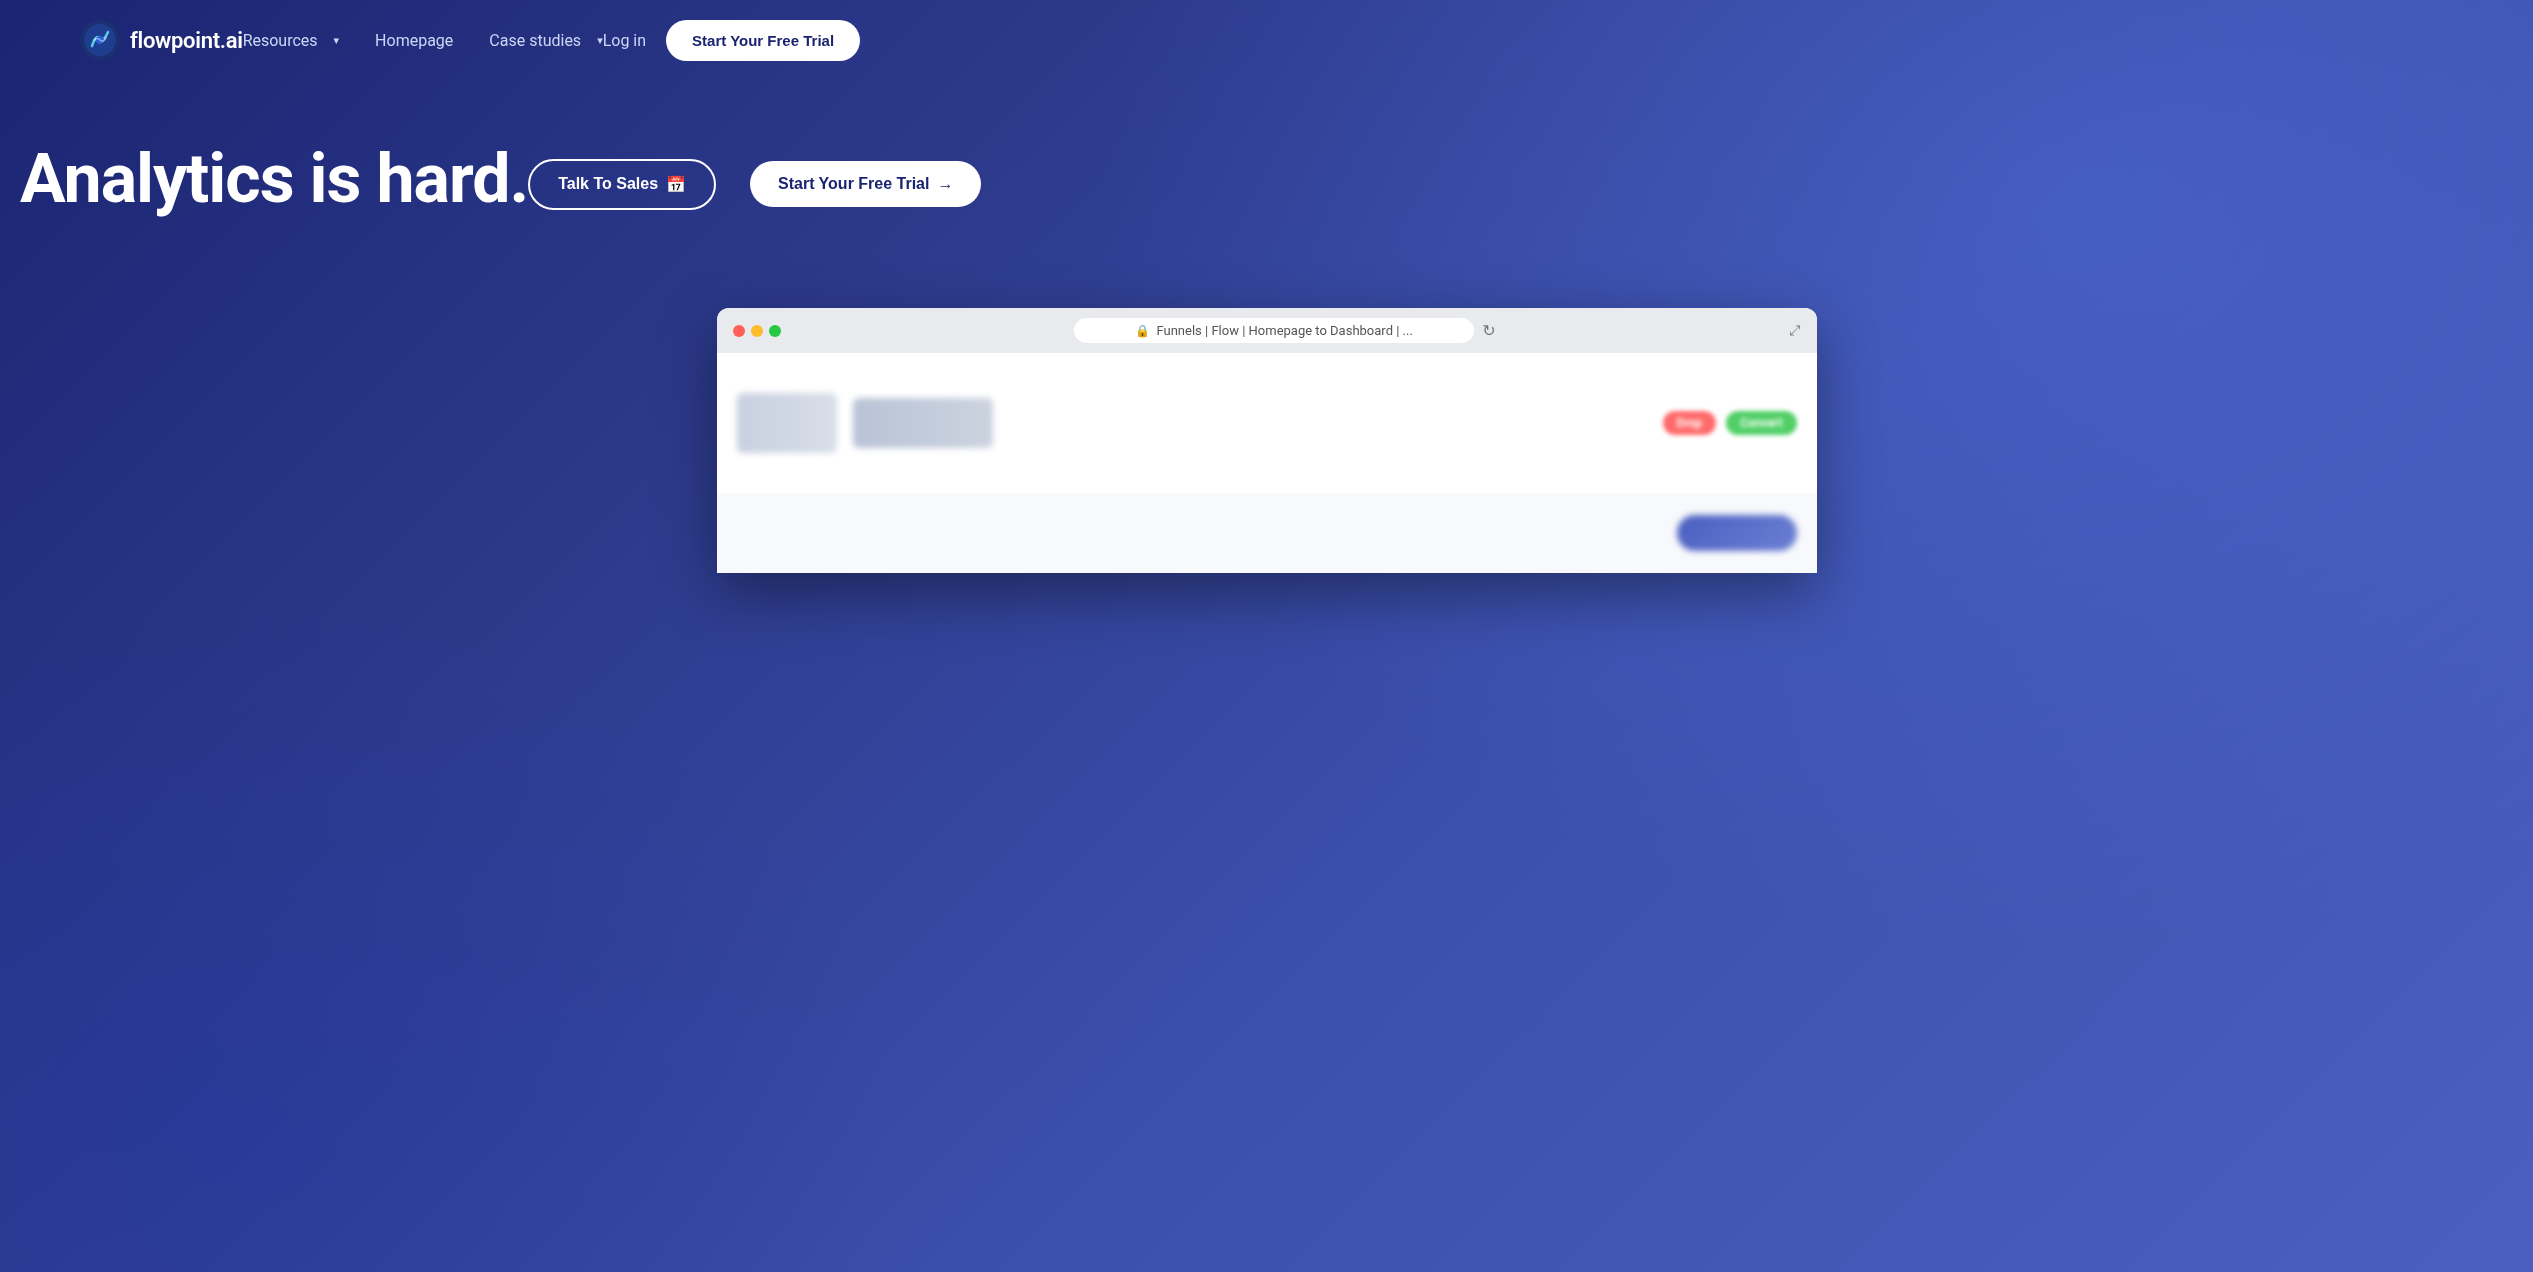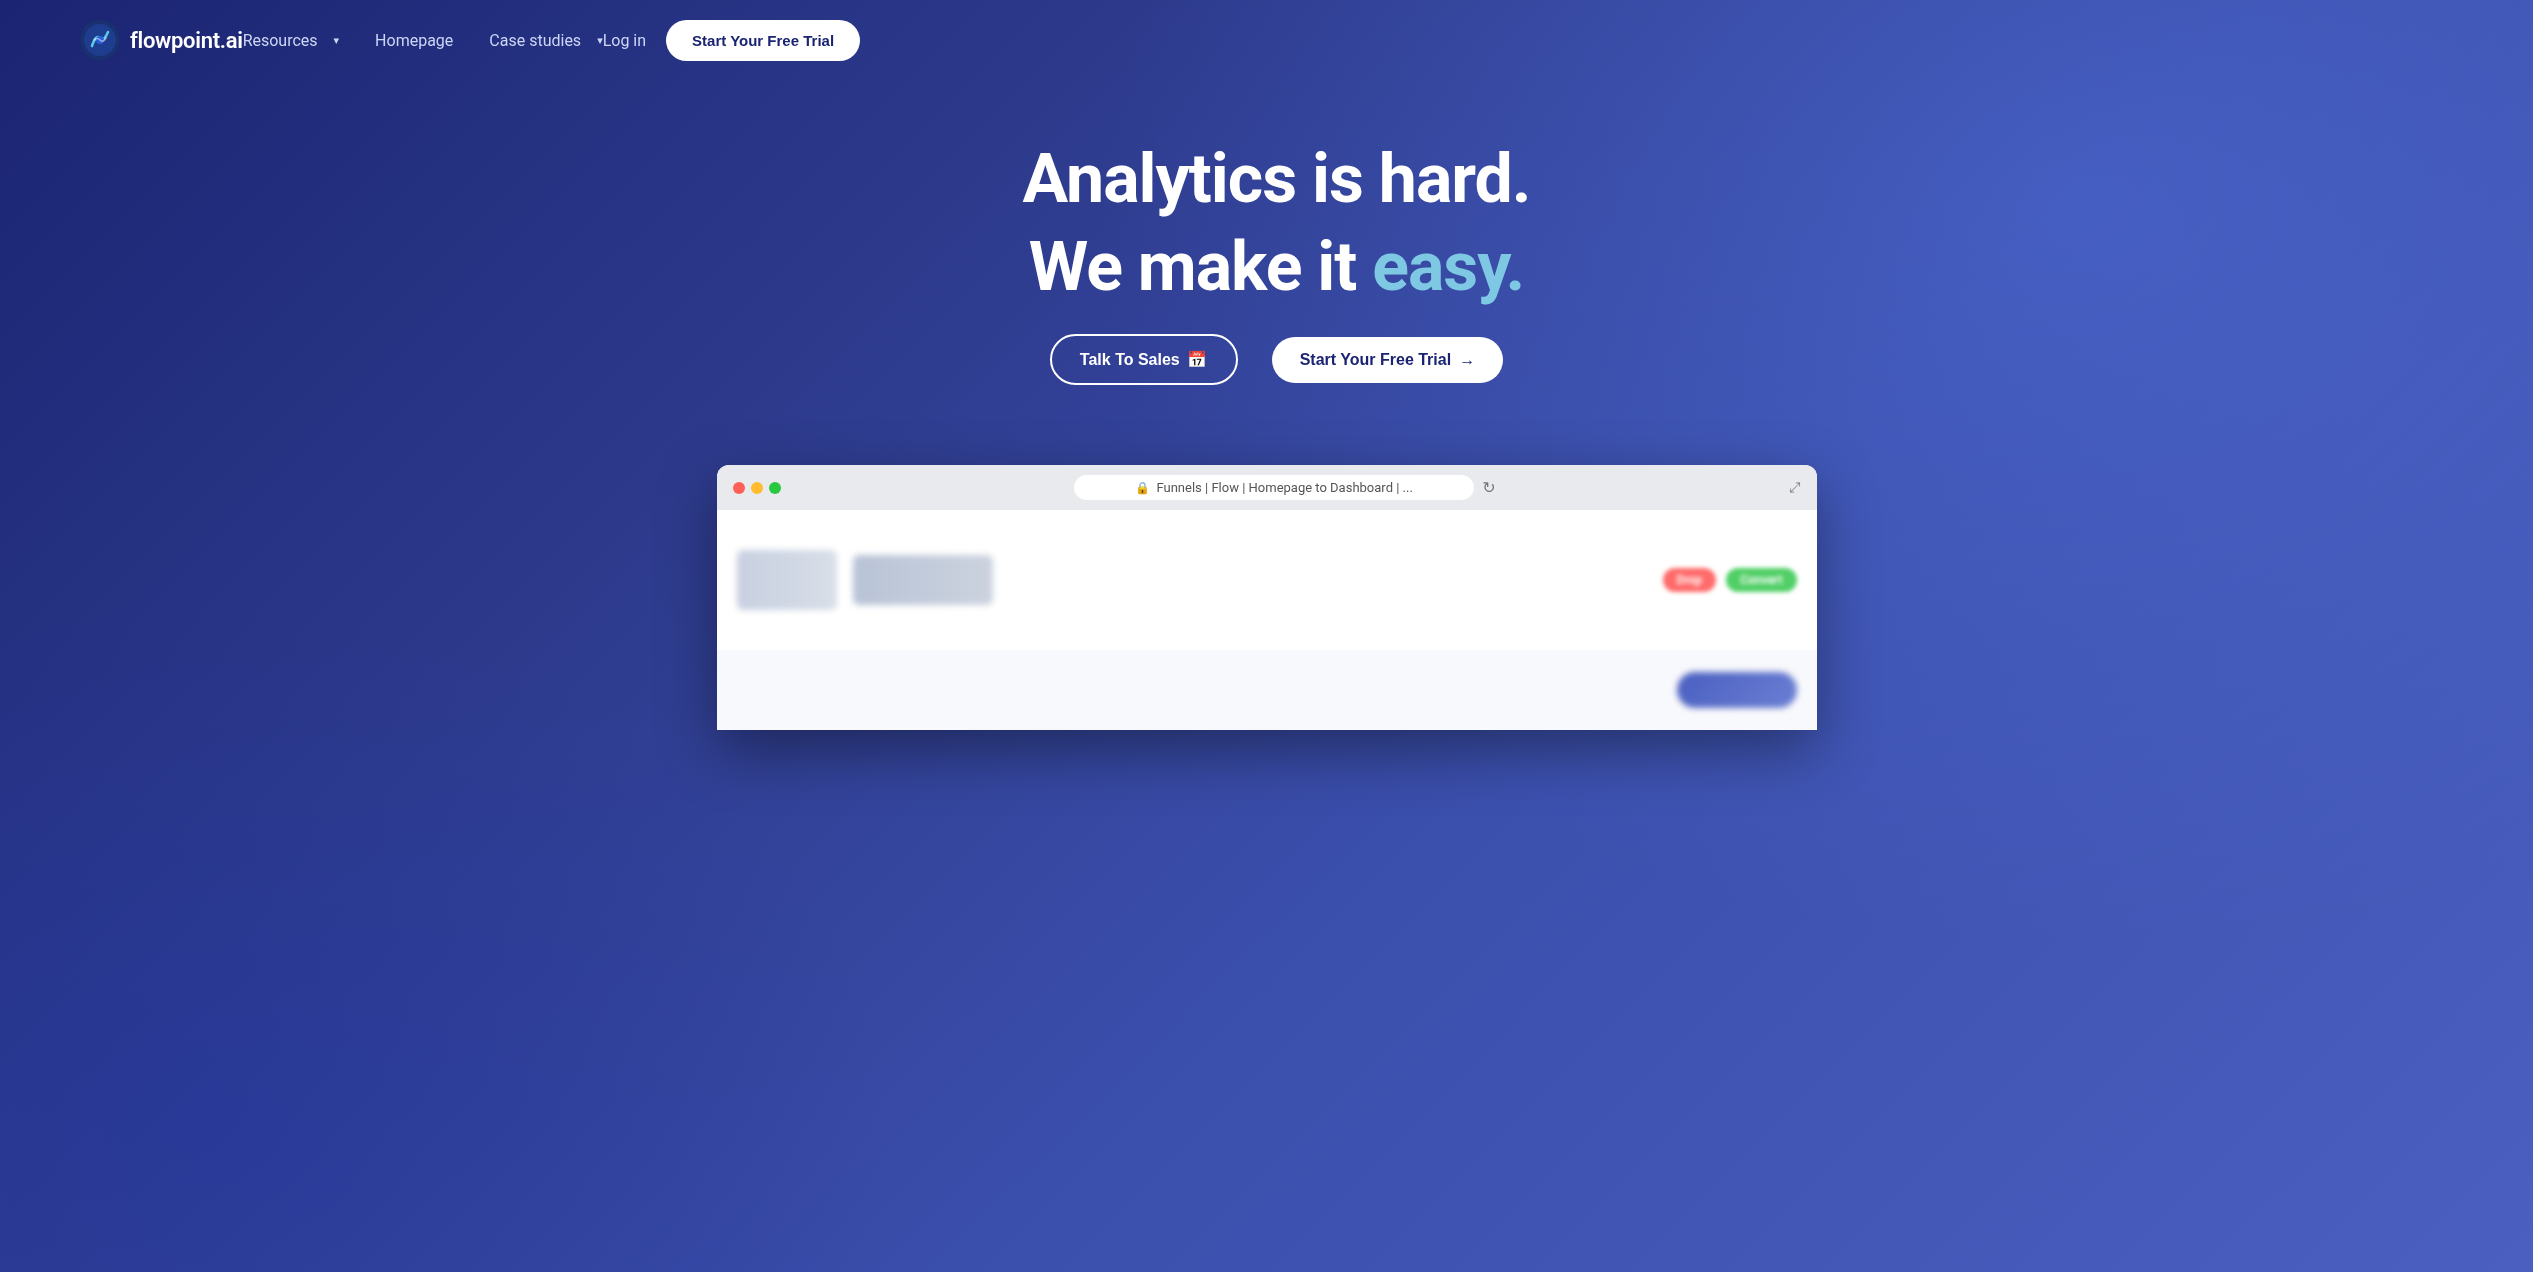--- a/index.html
+++ b/index.html
@@ -92,27 +92,26 @@
       padding: 12px 26px;
       font-size: 15px;
       font-weight: 600;
       cursor: pointer;
       white-space: nowrap;
     }
 
     
     .hero {
       display: flex;
-      flex-direction: column;
+      flex-direction: row;
       align-items: center;
       text-align: center;
       padding: 60px 20px 40px;
       position: relative;
       z-index: 2;
-      margin-left: 20px;
     }
 
     .hero-title {
       color: #ffffff;
       font-size: 68px;
       font-weight: 700;
       line-height: 1.15;
       margin-bottom: 10px;
       letter-spacing: -1px;
     }
@@ -380,23 +379,20 @@
     </div>
 
     <div class="nav-cta-area">
       <a class="login-link" href="#">Log in</a>
       <button class="btn-trial-nav">Start Your Free Trial</button>
     </div>
   </nav>
 
   <section class="hero">
     <h1 class="hero-title">Analytics is hard.</h1>
-    <h1 class="hero-title-line2">
-      <span>We make it </span><span class="easy">easy.</span>
-    </h1>
 
     <div class="hero-buttons">
       <button class="btn-talk-sales">
         <span>Talk To Sales</span>
         <span>📅</span>
       </button>
       <button class="btn-free-trial">
         <span>Start Your Free Trial</span>
         <span>→</span>
       </button>

